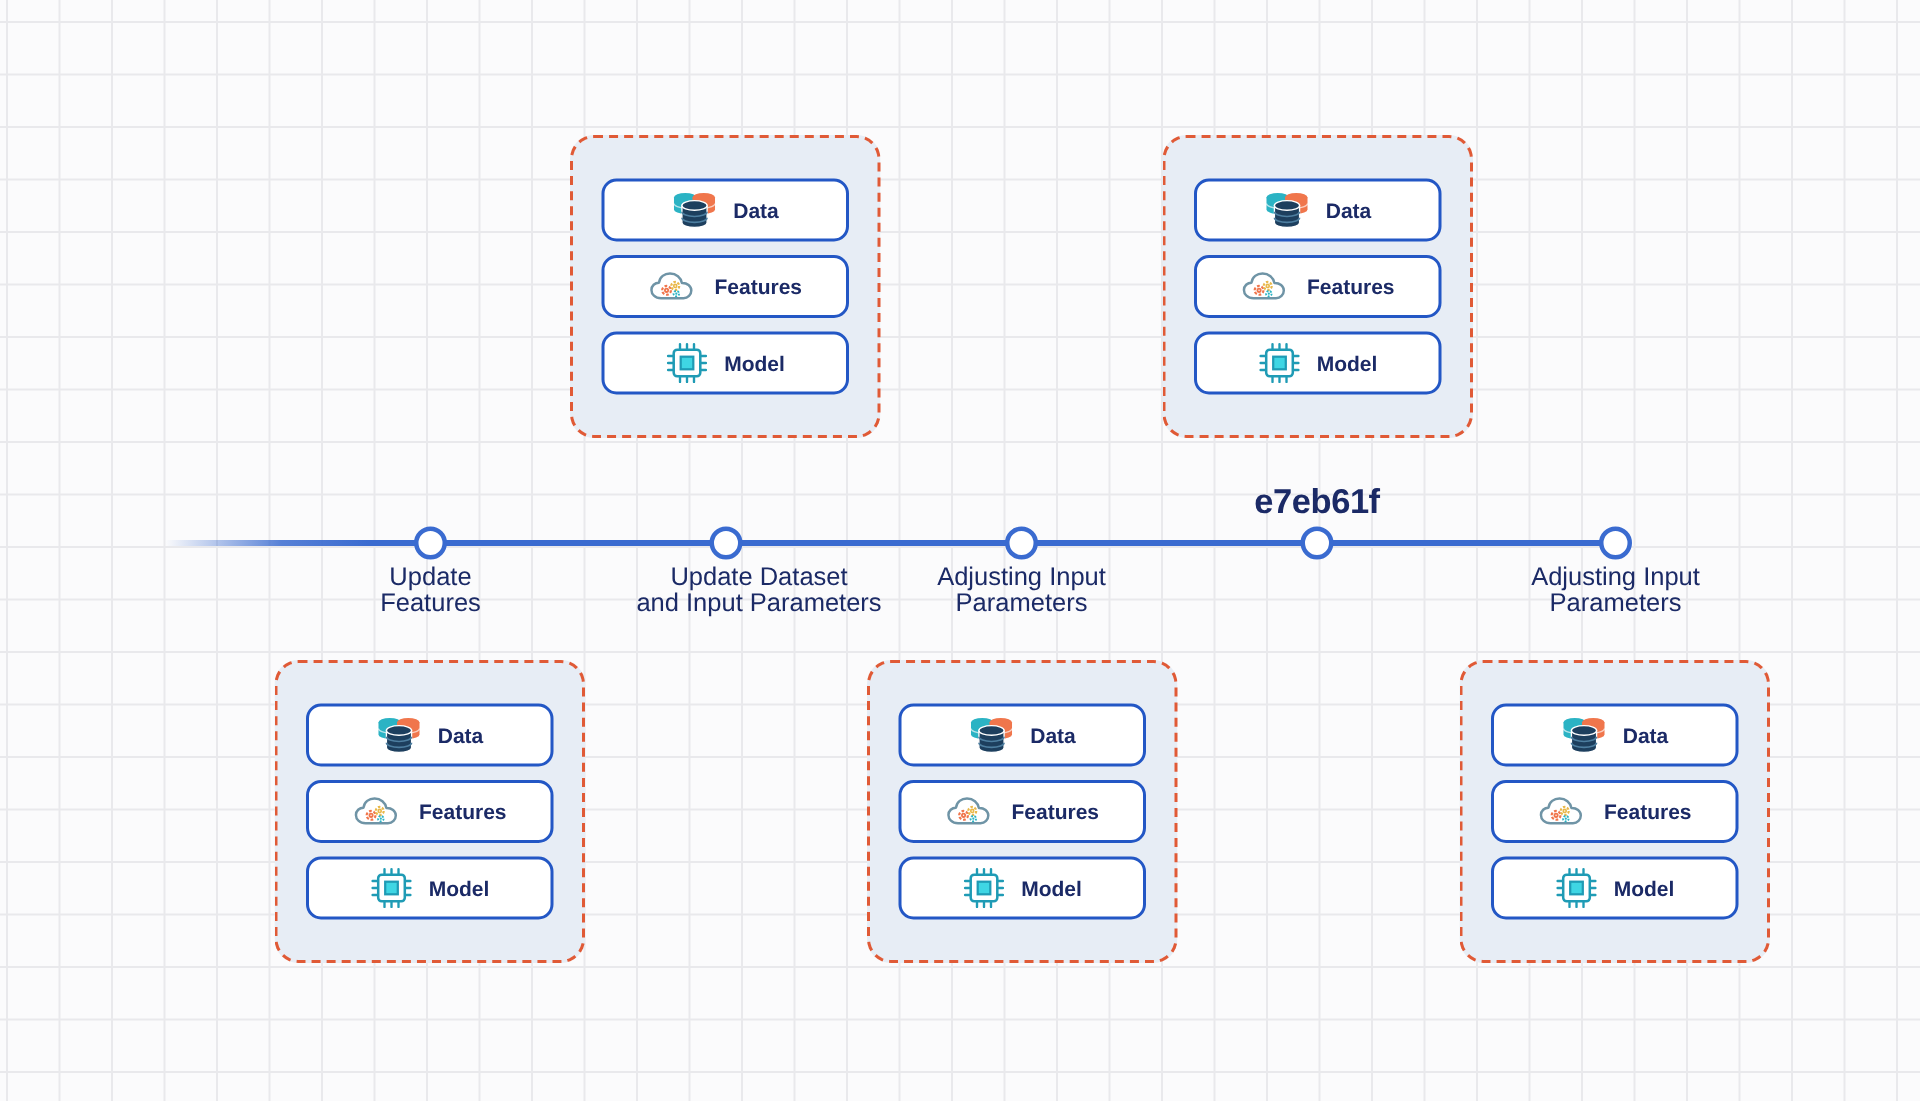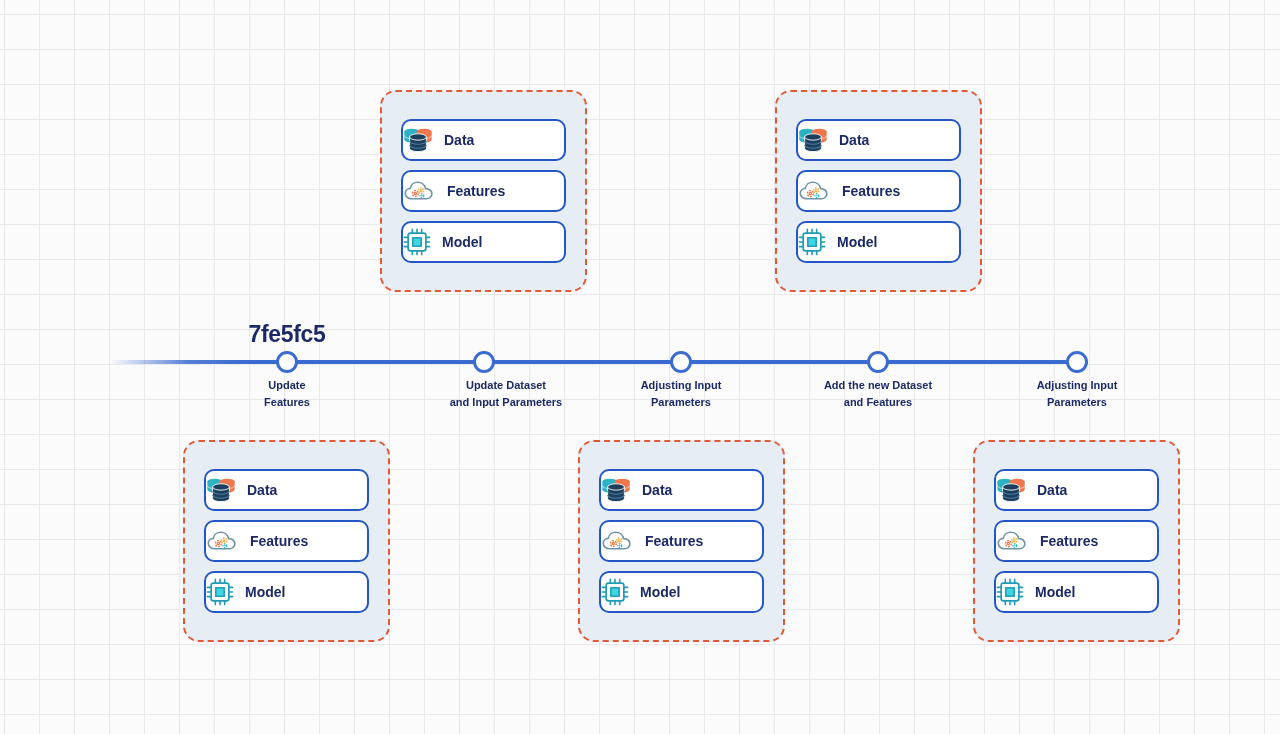--- a/index.html
+++ b/index.html
@@ -21,33 +21,33 @@
   .tl-node{
     position:absolute;top:351px;width:16px;height:16px;border-radius:50%;
     background:#ffffff;border:3px solid #3a6bd0;box-sizing:content-box;
   }
   .tl-hash{
     position:absolute;top:321px;width:200px;text-align:center;
     font-size:23px;font-weight:700;color:#1b2a66;letter-spacing:-0.3px;
   }
   .tl-desc{
     position:absolute;top:377px;width:210px;text-align:center;
-    font-size:11px;font-weight:700;color:#1b2a66;line-height:16.5px;
+    font-size:17px;font-weight:400;color:#1b2a66;line-height:16.5px;
     white-space:pre-line;
   }
   
   .card{
     position:absolute;width:207px;height:202px;box-sizing:border-box;
     background:#e7edf5;border:2px dashed #e05a36;border-radius:16px;
     padding:27px 19px;display:flex;flex-direction:column;justify-content:space-between;
   }
   .item{
     height:42px;box-sizing:border-box;background:#ffffff;
     border:2px solid #2357c5;border-radius:10px;
-    display:flex;align-items:center;gap:11px;
+    display:flex;align-items:center;justify-content:center;gap:11px;
   }
   .item-label{font-size:14px;font-weight:700;color:#1b2a66;}
   .icon{flex:0 0 auto;display:block;}
 </style>
 </head>
 <body>
 
 <svg width="0" height="0" style="position:absolute" aria-hidden="true">
   <defs>
     <symbol id="sym-db" viewBox="0 0 34 30">
@@ -83,36 +83,34 @@
       <rect x="5.5" y="5.5" width="19" height="19" rx="2.5" fill="#ffffff" stroke="#1f9bb5" stroke-width="1.8"></rect>
       <rect x="10.5" y="10.5" width="9" height="9" fill="#3fd6e4" stroke="#1f9bb5" stroke-width="1.6"></rect>
     </symbol>
   </defs>
 </svg>
 
 <div class="canvas">
 
   <div class="tl-line"></div>
 
-  <div class="tl-hash" style="left:187px">7fe5fc5</div>
+  <div class="tl-hash" style="left:778px">e7eb61f</div>
 
   <div class="tl-node" style="left:276px"></div>
   <div class="tl-node" style="left:473px"></div>
   <div class="tl-node" style="left:670px"></div>
   <div class="tl-node" style="left:867px"></div>
   <div class="tl-node" style="left:1066px"></div>
 
   <div class="tl-desc" style="left:182px">Update
 Features</div>
   <div class="tl-desc" style="left:401px">Update Dataset
 and Input Parameters</div>
   <div class="tl-desc" style="left:576px">Adjusting Input
 Parameters</div>
-  <div class="tl-desc" style="left:773px">Add the new Dataset
-and Features</div>
   <div class="tl-desc" style="left:972px">Adjusting Input
 Parameters</div>
 
   <div class="card" style="left:380px;top:90px">
     <div class="item">
       <svg class="icon" width="30" height="27" viewBox="0 0 34 30">
           <use href="#sym-db"></use>
         </svg>
       <span class="item-label">Data</span>
     </div>

